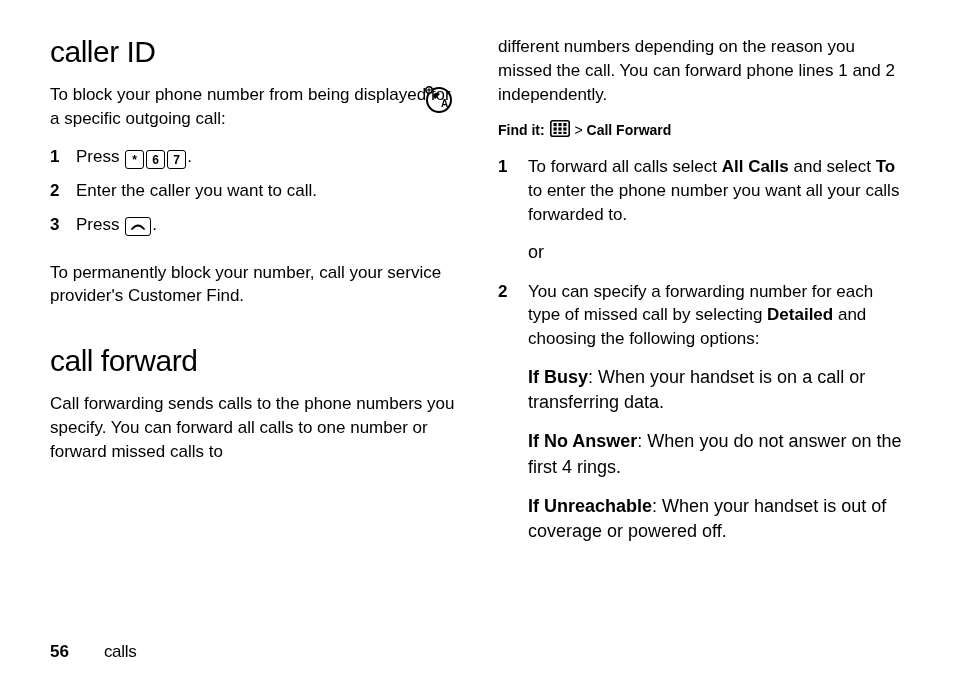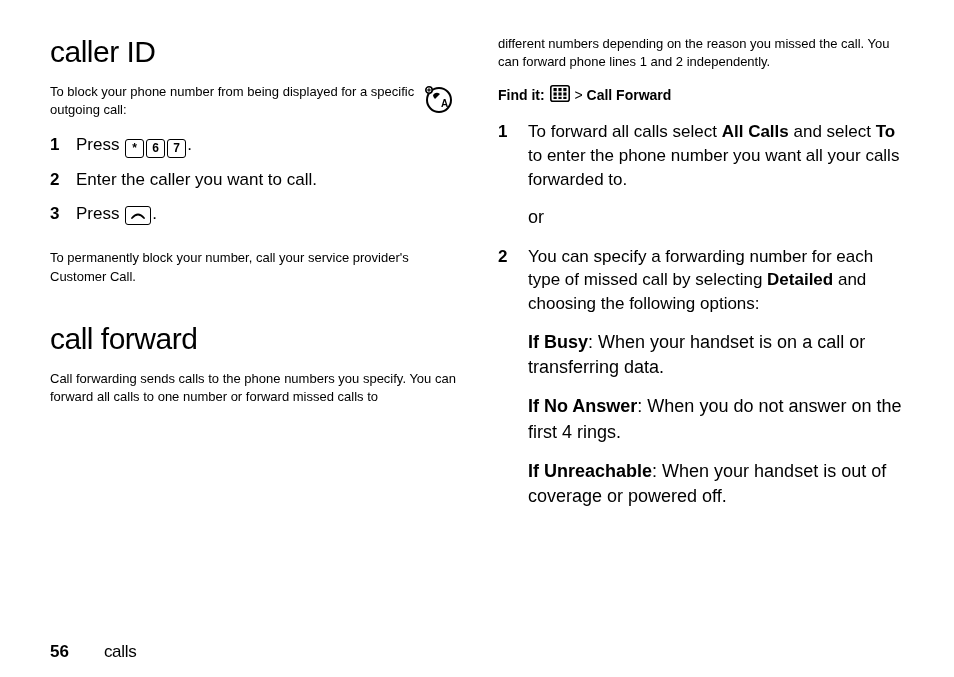--- a/index.html
+++ b/index.html
@@ -26,21 +26,21 @@
     h2 {
       font-size: 30px;
       font-weight: 400;
       margin-bottom: 14px;
       letter-spacing: -0.5px;
     }
     h2.mt {
       margin-top: 22px;
     }
     p {
-      font-size: 13px;
+      font-size: 17px;
       line-height: 1.4;
       margin-bottom: 14px;
       font-weight: 300;
     }
     .intro-wrap {
       position: relative;
     }
     .badge-icon {
       position: absolute;
       right: 2px;
@@ -147,21 +147,21 @@
       </li>
       <li>Enter the caller you want to call.</li>
       <li>
         <span>Press </span><span class="key key-wide">
             <svg width="16" height="10" viewBox="0 0 16 10">
               <path d="M2 7 Q8 0 14 7" fill="none" stroke="#000" stroke-width="1.8" stroke-linecap="round"></path>
             </svg>
           </span><span>.</span>
       </li>
     </ol>
-    <p>To permanently block your number, call your service provider's Customer Call.</p>
+    <p>To permanently block your number, call your service provider's Customer Find.</p>
     <h2 class="mt">call forward</h2>
     <p>Call forwarding sends calls to the phone numbers you specify. You can forward all calls to one number or forward missed calls to</p>
   </div>
 
   <div class="col">
     <p>different numbers depending on the reason you missed the call. You can forward phone lines 1 and 2 independently.</p>
     <p class="findit">
       <span class="bold">Find it:</span>
       <span class="grid-icon">
         <svg width="20" height="17" viewBox="0 0 20 17">

